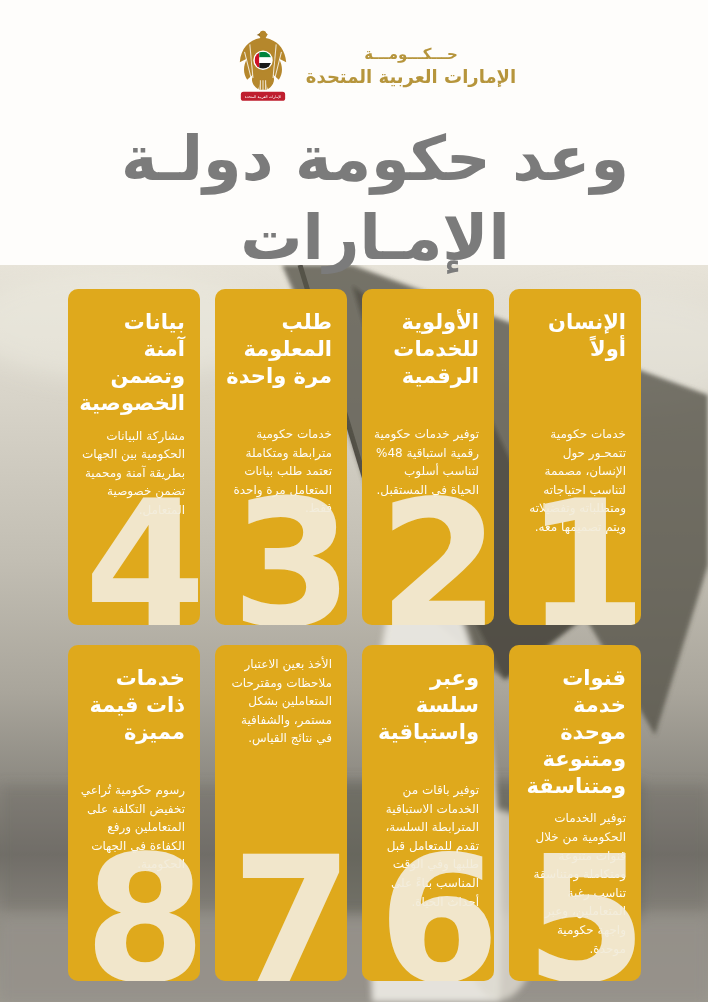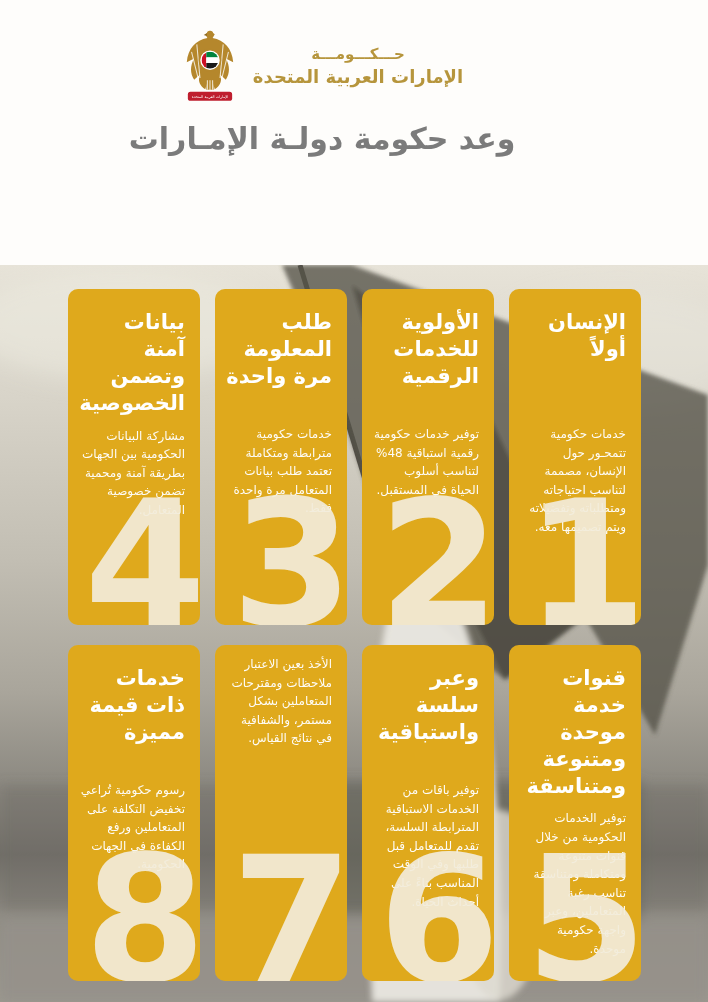--- a/index.html
+++ b/index.html
@@ -1,27 +1,27 @@
 <!DOCTYPE html>
 <html lang="ar" style="--card-gold: #bf9115; --number-cream: #f2ecdb; --title-gray: #7b7b7b; --logo-gold: #b6953c;"><head>
 <meta charset="utf-8">
 <style>
   html,body{margin:0;padding:0;background:#ffffff;}
   body{font-family:"DejaVu Sans",sans-serif;}
   .poster{position:relative;width:708px;height:1002px;margin:0 auto;background:#fefdfb;overflow:hidden;}
 
   
-  .header{position:absolute;top:0;left:0;width:644px;height:265px;background:#fefdfb;z-index:2;}
+  .header{position:absolute;top:0;left:16px;width:644px;height:265px;background:#fefdfb;z-index:2;padding-left:37px;}
   .gov-logo{display:flex;justify-content:center;align-items:center;gap:14px;padding-top:26px;}
   .emblem{width:58px;height:80px;flex:0 0 auto;}
   .logo-text{text-align:center;color:var(--logo-gold,#b6953c);}
   .logo-line1{font-size:15px;font-weight:700;letter-spacing:0;}
   .logo-line2{font-size:18px;font-weight:700;margin-top:3px;}
   .title{margin:14px 30px 0 30px;text-align:center;color:var(--title-gray,#7b7b7b);
-         font-size:30px;line-height:1.27;font-weight:700;}
+         font-size:62px;line-height:1.27;font-weight:700;}
 
   
   .photo{position:absolute;top:265px;left:0;width:708px;height:737px;z-index:0;
     background:linear-gradient(180deg,#e7e3d8 0%,#d8d4c9 18%,#c2beb3 40%,#a9a59b 58%,
                #8d8a82 70%,#72706a 80%,#8f8c84 88%,#9c9990 100%);}
   .photo svg{position:absolute;inset:0;display:block;}
 
   
   .grid{position:absolute;top:289px;left:68px;width:573px;z-index:1;
         display:grid;grid-template-columns:repeat(4,132px);grid-auto-rows:336px;

